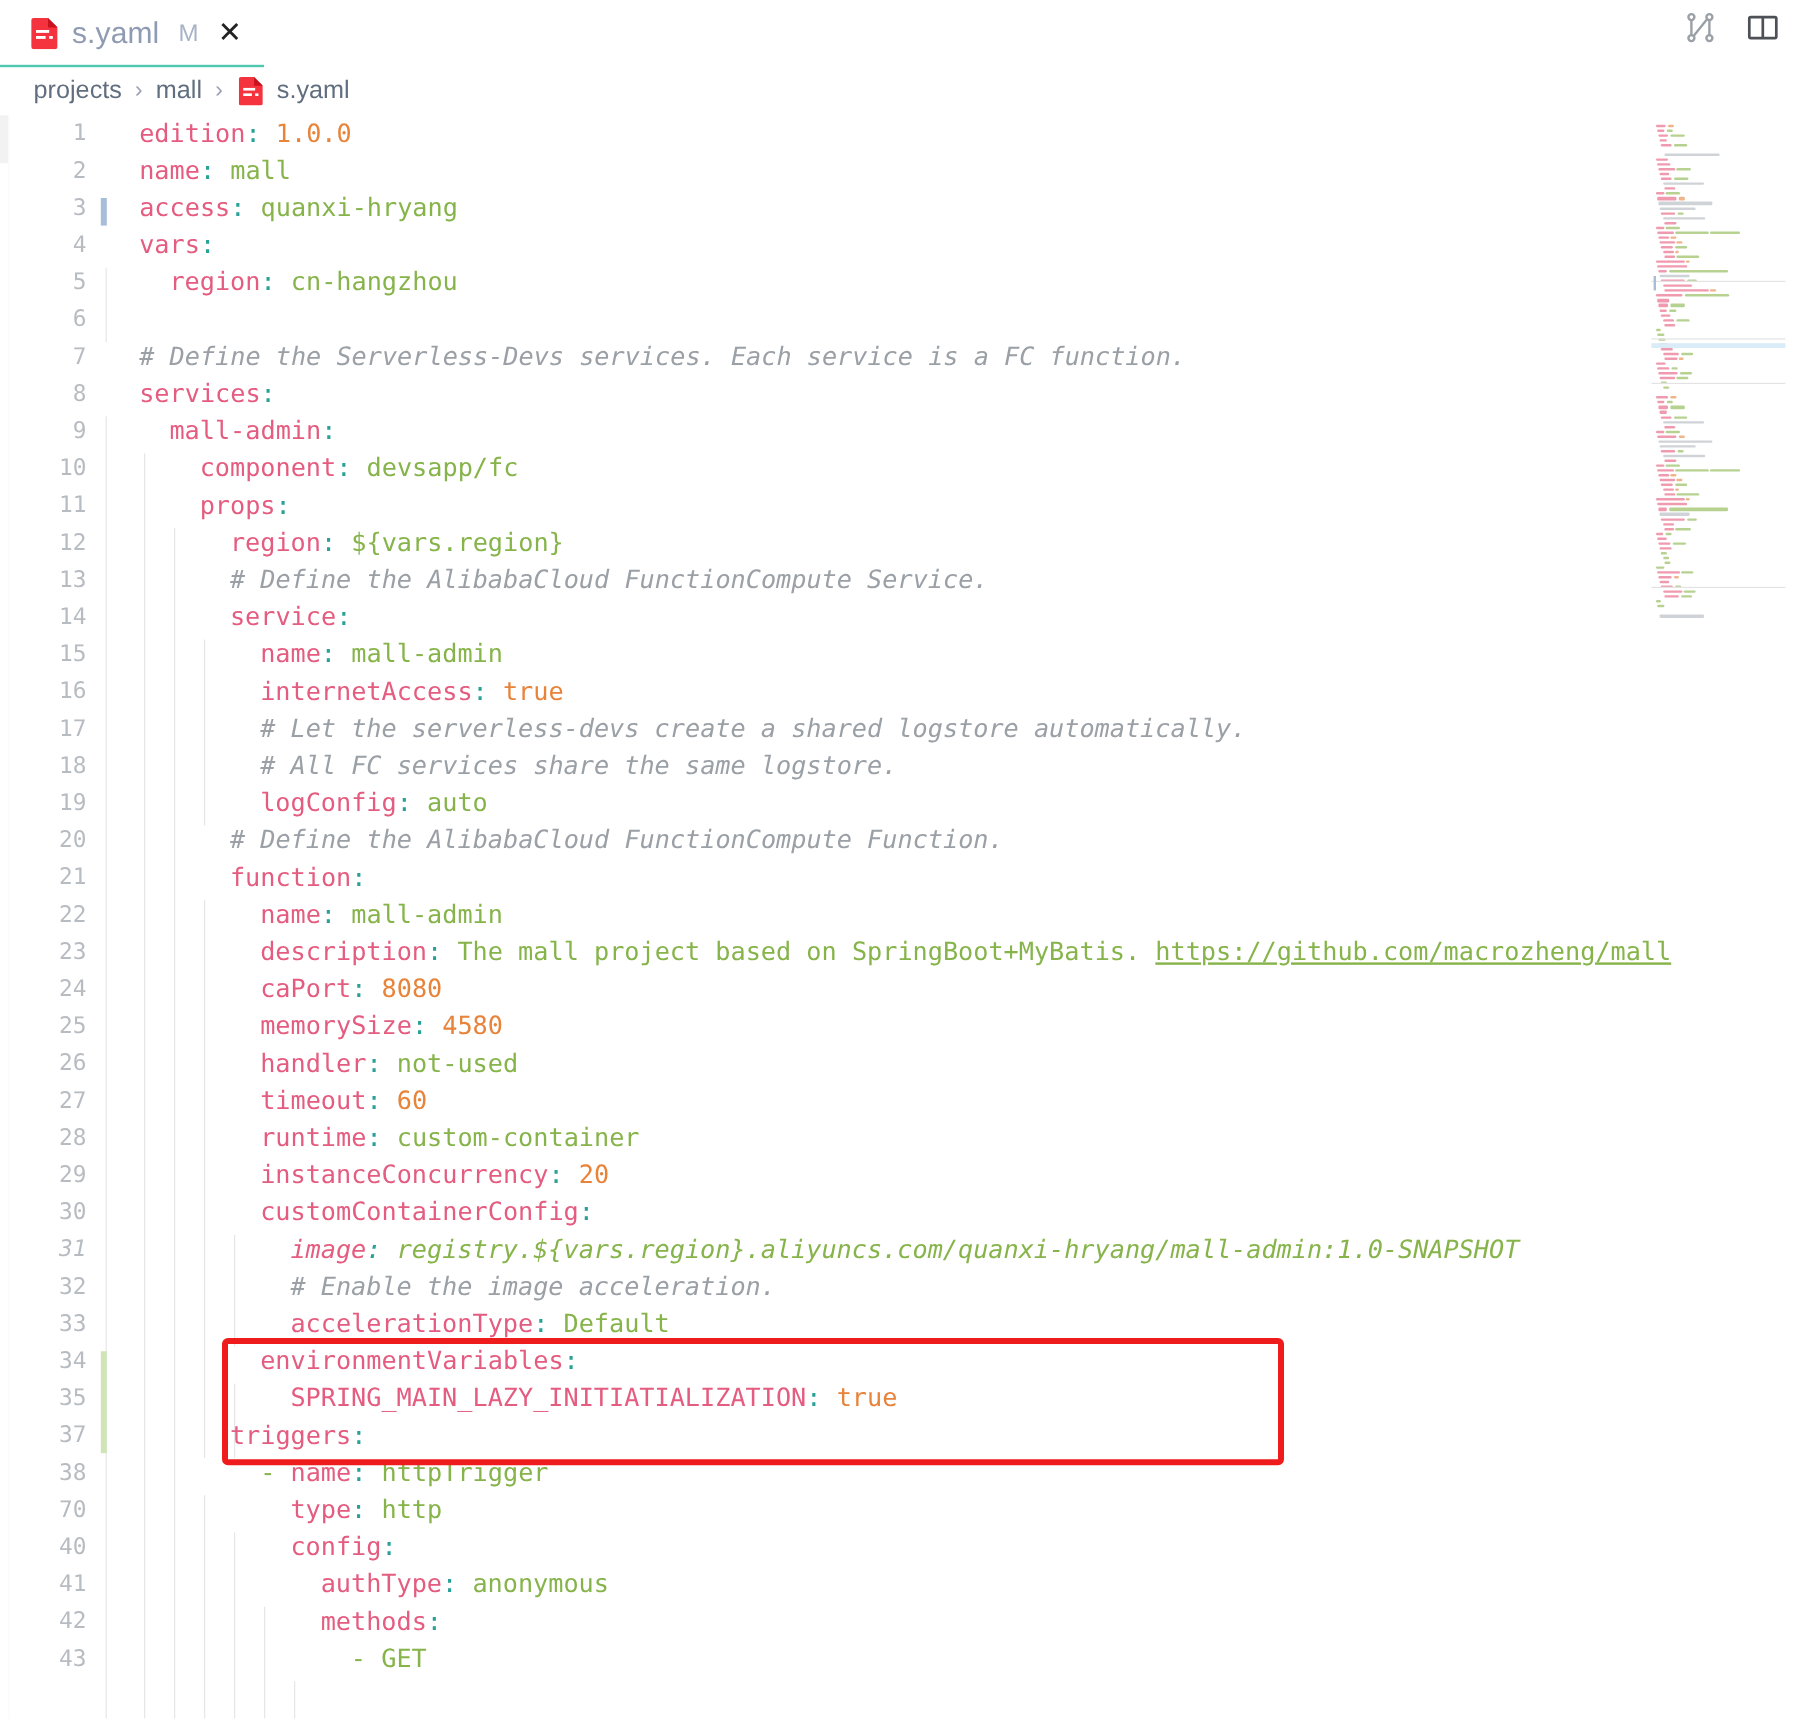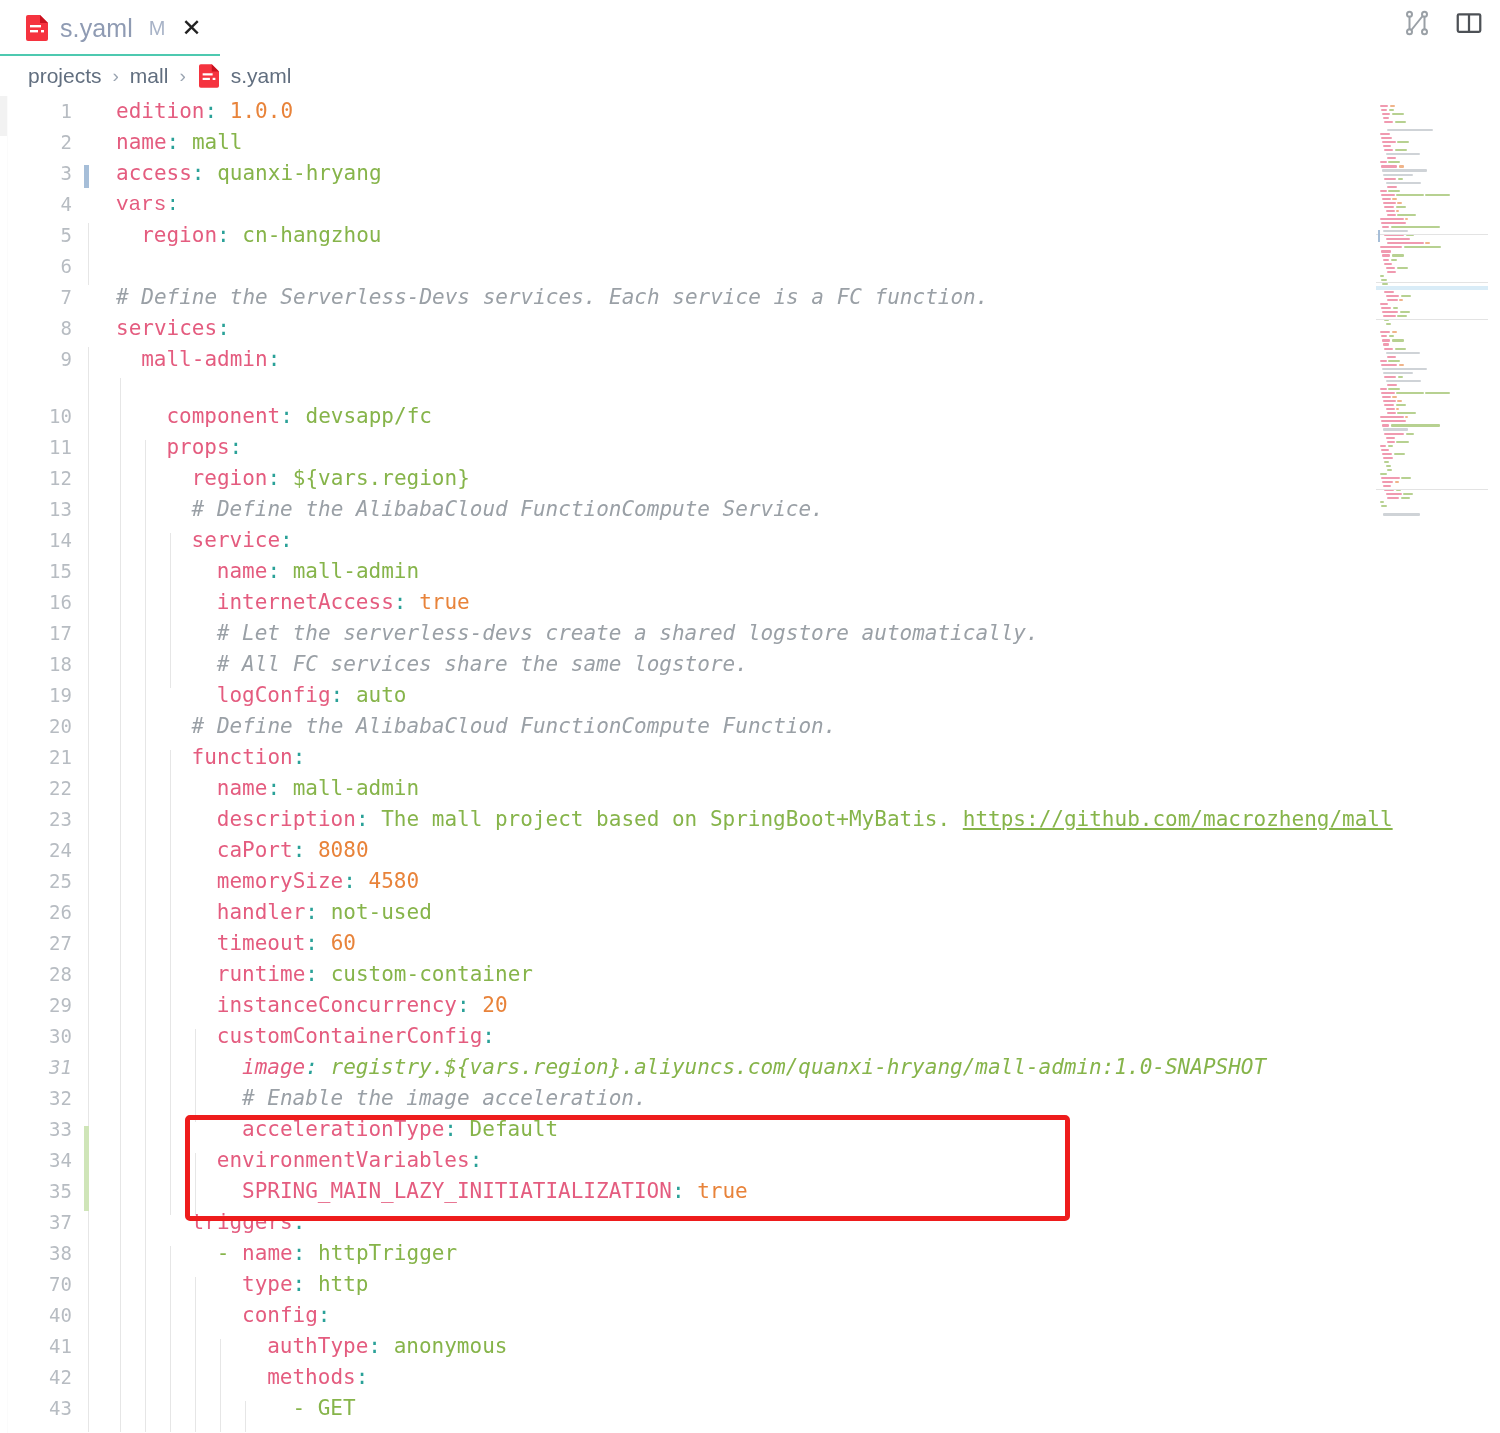--- a/index.html
+++ b/index.html
@@ -295,27 +295,27 @@
       <div class="iguide" style="left: 245px; top: 1305px; height: 31px;"></div>
     </div>
   <div id="gutter-markers">
       <div class="gmark modified" style="top: 69px; height: 23px;"></div>
       <div class="gmark added" style="top: 1030px; height: 85px;"></div>
     </div>
   <div class="code" id="code">
       <div class="line" style="top: 0px;"><span class="lnum">1</span><span class="ltext" style="left: 116px;"><span class="k">edition</span><span class="colon">:</span><span class=""> </span><span class="n">1.0.0</span></span></div>
       <div class="line" style="top: 0px;"><span class="lnum">2</span><span class="ltext" style="left: 116px;"><span class="k">name</span><span class="colon">:</span><span class=""> </span><span class="s">mall</span></span></div>
       <div class="line" style="top: 0px;"><span class="lnum">3</span><span class="ltext" style="left: 116px;"><span class="k">access</span><span class="colon">:</span><span class=""> </span><span class="s">quanxi-hryang</span></span></div>
-      <div class="line" style="top: 0px;"><span class="lnum">4</span><span class="ltext" style="left: 116px; font-family: Liberation Mono, monospace;"><span class="k">vars</span><span class="colon">:</span></span></div>
+      <div class="line" style="top: 0px;"><span class="lnum">4</span><span class="ltext" style="left: 116px;"><span class="k">vars</span><span class="colon">:</span></span></div>
       <div class="line" style="top: 0px;"><span class="lnum">5</span><span class="ltext" style="left: 141.2px;"><span class="k">region</span><span class="colon">:</span><span class=""> </span><span class="s">cn-hangzhou</span></span></div>
       <div class="line" style="top: 0px;"><span class="lnum">6</span><span class="ltext" style="left: 116px;"></span></div>
       <div class="line" style="top: 0px;"><span class="lnum">7</span><span class="ltext" style="left: 116px;"><span class="c"># Define the Serverless-Devs services. Each service is a FC function.</span></span></div>
       <div class="line" style="top: 0px;"><span class="lnum">8</span><span class="ltext" style="left: 116px;"><span class="k">services</span><span class="colon">:</span></span></div>
       <div class="line" style="top: 0px;"><span class="lnum">9</span><span class="ltext" style="left: 141.2px;"><span class="k">mall-admin</span><span class="colon">:</span></span></div>
-      <div class="line" style="top: 0px; margin-top: 26px;"><span class="lnum">10</span><span class="ltext" style="left: 166.4px;"><span class="k">component</span><span class="colon">:</span><span class=""> </span><span class="s">devsapp/fc</span></span></div>
+      <div class="line" style="top: 0px;"><span class="lnum">10</span><span class="ltext" style="left: 166.4px;"><span class="k">component</span><span class="colon">:</span><span class=""> </span><span class="s">devsapp/fc</span></span></div>
       <div class="line" style="top: 0px;"><span class="lnum">11</span><span class="ltext" style="left: 166.4px;"><span class="k">props</span><span class="colon">:</span></span></div>
       <div class="line" style="top: 0px;"><span class="lnum">12</span><span class="ltext" style="left: 191.6px;"><span class="k">region</span><span class="colon">:</span><span class=""> </span><span class="s">${vars.region}</span></span></div>
       <div class="line" style="top: 0px;"><span class="lnum">13</span><span class="ltext" style="left: 191.6px;"><span class="c"># Define the AlibabaCloud FunctionCompute Service.</span></span></div>
       <div class="line" style="top: 0px;"><span class="lnum">14</span><span class="ltext" style="left: 191.6px;"><span class="k">service</span><span class="colon">:</span></span></div>
       <div class="line" style="top: 0px;"><span class="lnum">15</span><span class="ltext" style="left: 216.8px;"><span class="k">name</span><span class="colon">:</span><span class=""> </span><span class="s">mall-admin</span></span></div>
       <div class="line" style="top: 0px;"><span class="lnum">16</span><span class="ltext" style="left: 216.8px;"><span class="k">internetAccess</span><span class="colon">:</span><span class=""> </span><span class="n">true</span></span></div>
       <div class="line" style="top: 0px;"><span class="lnum">17</span><span class="ltext" style="left: 216.8px;"><span class="c"># Let the serverless-devs create a shared logstore automatically.</span></span></div>
       <div class="line" style="top: 0px;"><span class="lnum">18</span><span class="ltext" style="left: 216.8px;"><span class="c"># All FC services share the same logstore.</span></span></div>
       <div class="line" style="top: 0px;"><span class="lnum">19</span><span class="ltext" style="left: 216.8px;"><span class="k">logConfig</span><span class="colon">:</span><span class=""> </span><span class="s">auto</span></span></div>
       <div class="line" style="top: 0px;"><span class="lnum">20</span><span class="ltext" style="left: 191.6px;"><span class="c"># Define the AlibabaCloud FunctionCompute Function.</span></span></div>

